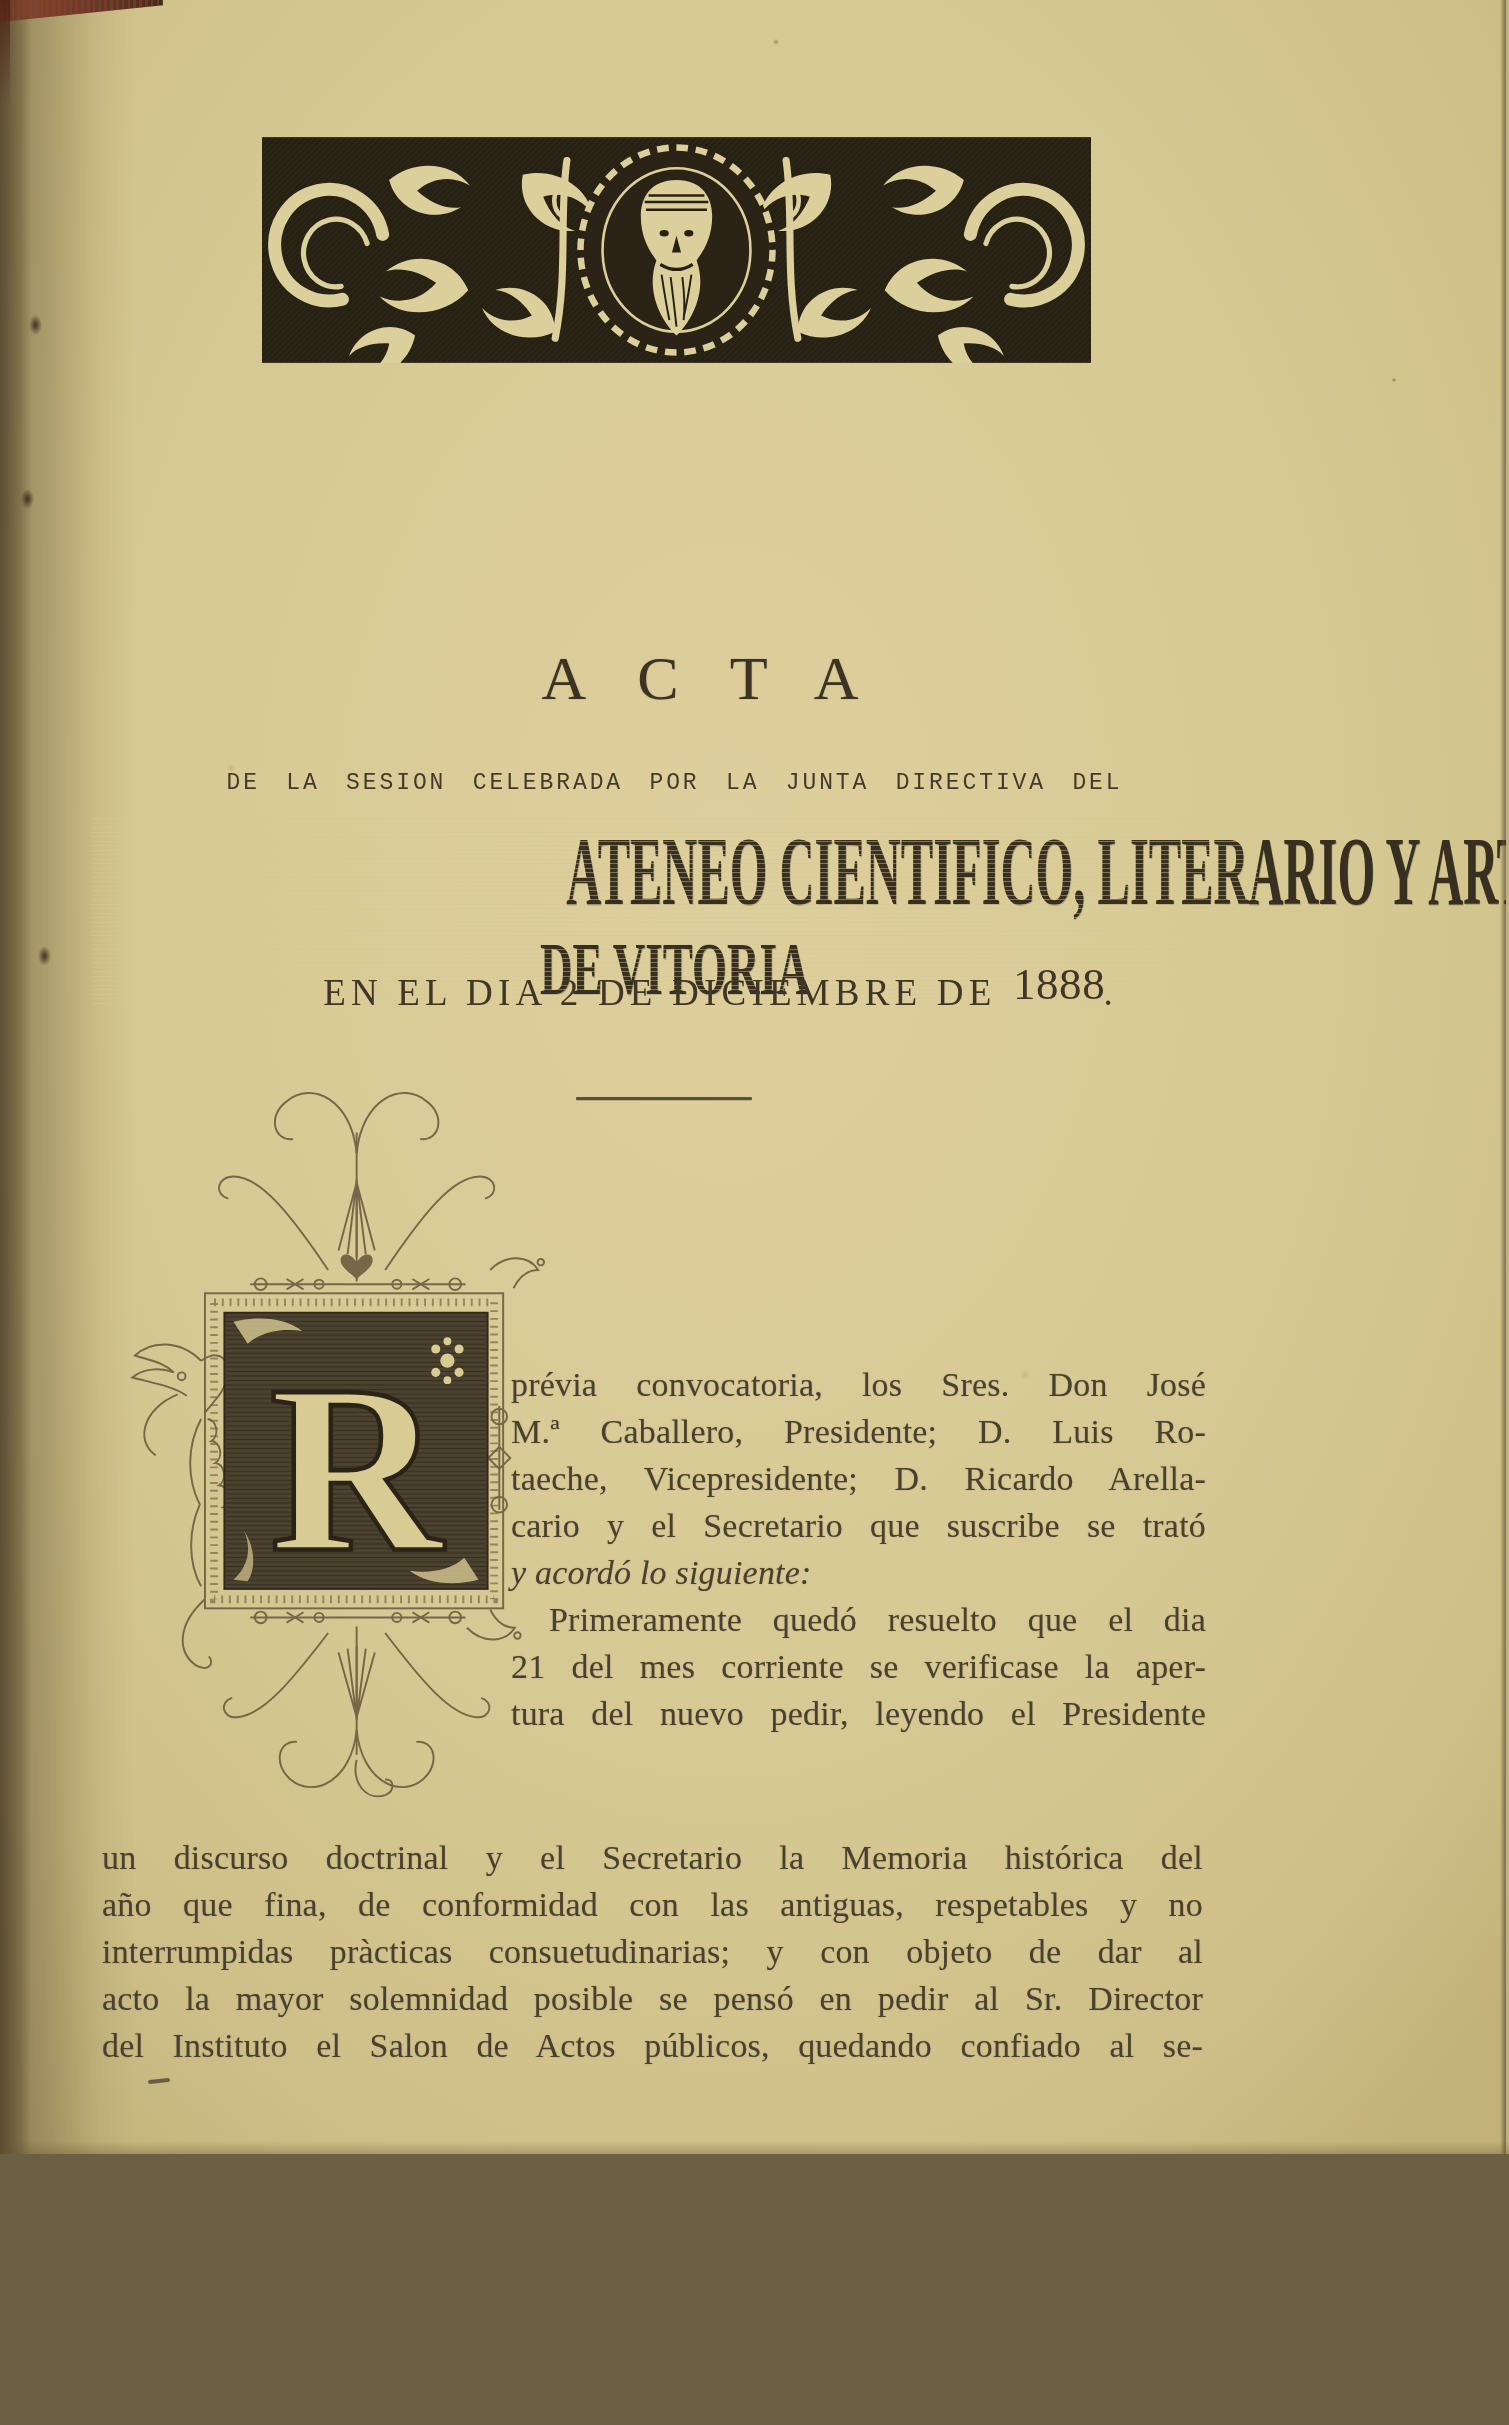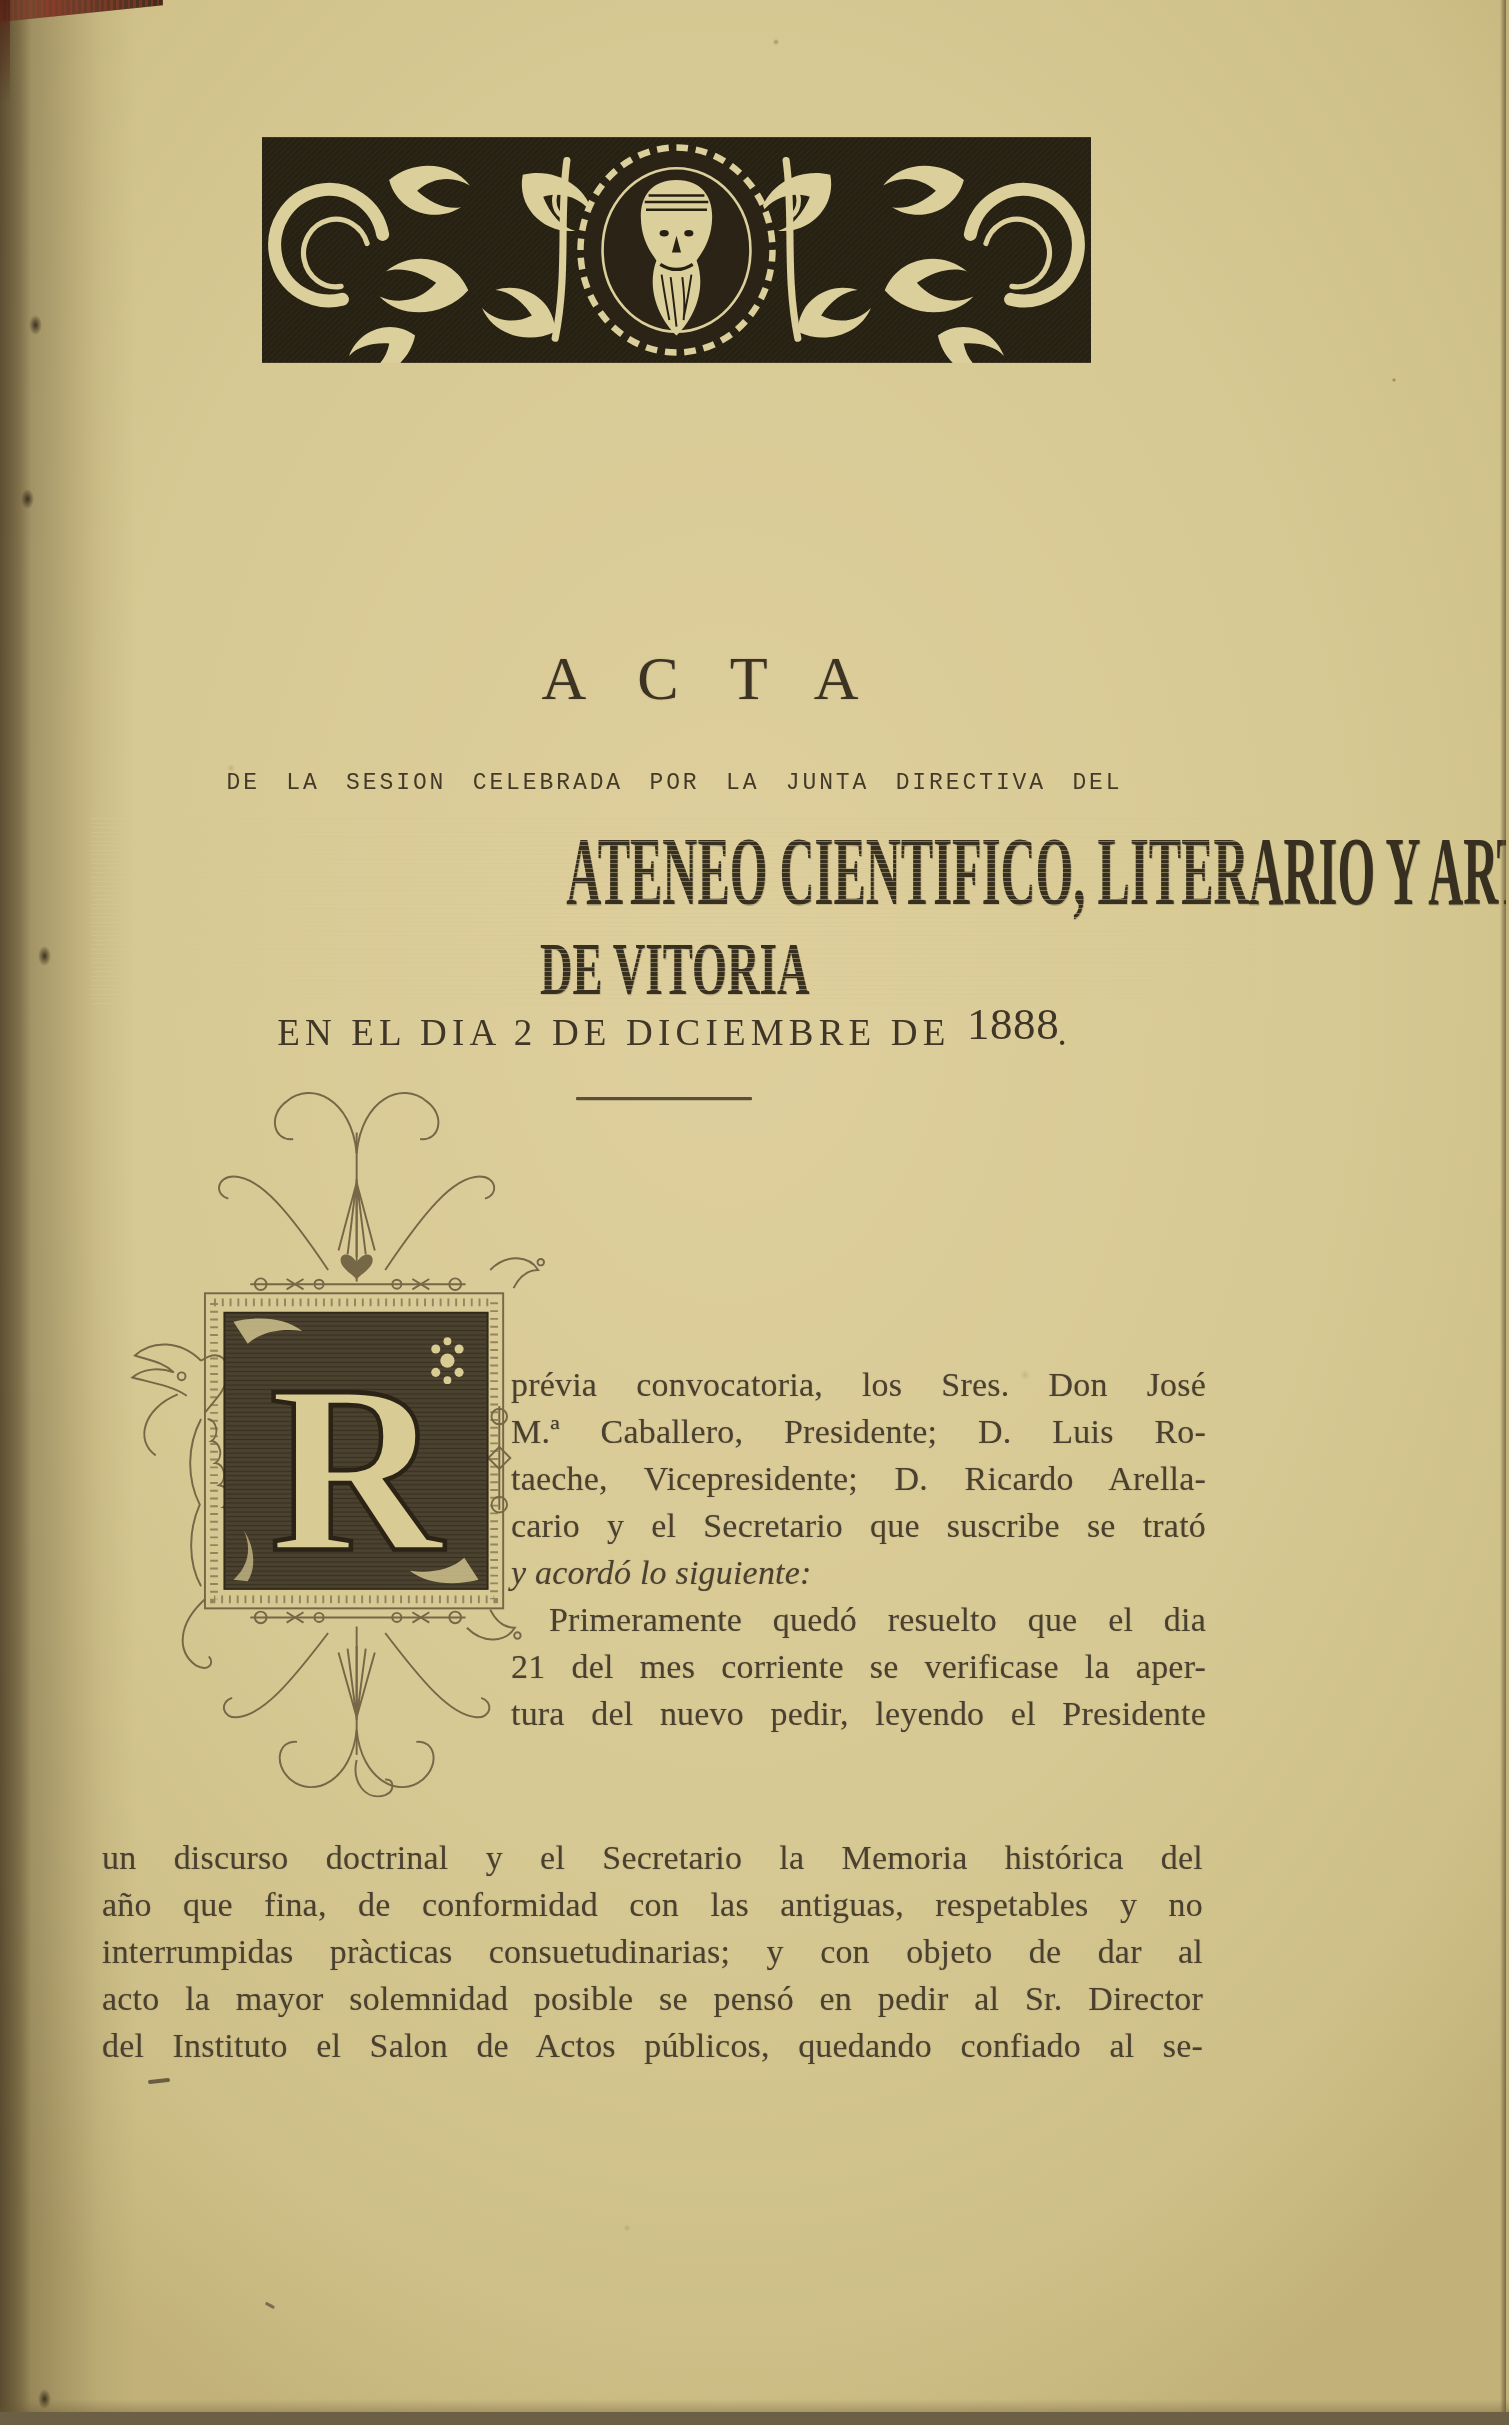--- a/index.html
+++ b/index.html
@@ -1,17 +1,17 @@
 <!DOCTYPE html>
 <html style="font-size:10.4px"><head>
 <meta charset="utf-8">
 <style>
   html,body{margin:0;padding:0;background:#6b5f45;}
   .page{
-    position:relative;width:1510px;height:2412px;overflow:hidden;
+    position:relative;width:1510px;height:2154px;overflow:hidden;
     background:
       radial-gradient(circle 4.5px at 776px 42px, rgba(110,92,55,.55), rgba(110,92,55,0) 70%),
       radial-gradient(circle 3.2px at 1394px 380px, rgba(80,62,35,.6), rgba(80,62,35,0) 70%),
       radial-gradient(circle 5.8px at 231px 768px, rgba(160,130,80,.35), rgba(160,130,80,0) 70%),
       radial-gradient(circle 7.1px at 1025px 1375px, rgba(150,120,70,.25), rgba(150,120,70,0) 70%),
       radial-gradient(circle 5.2px at 627px 2228px, rgba(140,115,70,.3), rgba(140,115,70,0) 70%),
       radial-gradient(ellipse 1103px 1621px at 48% 40%, #decf9e 0%, #d7c993 55%, #cebf88 85%, #c2b27a 100%);
     font-family:"Liberation Serif", serif;
   }
   .abs{position:absolute;}
@@ -43,21 +43,21 @@
   .title1{top:816px;}
   .title1 .tx{display:inline-block;font-size:97px;font-weight:700;white-space:nowrap;
     transform:scaleX(.5);transform-origin:center;color:#372f1f;
     text-shadow:1.3px 1.3px 0 rgba(55,47,31,.28);}
   .title2{top:926px;}
   .title2 .tx{display:inline-block;font-size:75px;font-weight:700;white-space:nowrap;
     transform:scaleX(.6);transform-origin:center;color:#372f1f;
     text-shadow:1.3px 1.3px 0 rgba(55,47,31,.28);}
   .hatch-overlay{left:91px;width:1167px;top:815px;height:192px;pointer-events:none;
     background:repeating-linear-gradient(0deg, rgba(215,201,147,0) 0 3.2px, rgba(214,200,146,.45) 3.2px 4.5px);}
-  .dateline{top:1004px;font-size:37px;letter-spacing:5.2px;color:#3f3627;}
+  .dateline{top:964px;font-size:37px;letter-spacing:5.2px;color:#3f3627;padding-left:46px;}
   .dateline .year{font-size:45px;letter-spacing:0.6px;position:relative;top:-5.8px;left:1.9px;font-weight:400;}
   .rule{left:576px;top:1097px;width:176px;height:2.6px;background:#5c4f38;
     box-shadow:0 0.6px 0.6px rgba(92,79,56,.5);border-radius:1.3px;}
   
   .block-indent{left:511px;top:1361px;width:695px;}
   .block-full{left:102px;top:1834px;width:1101px;font-family:Liberation Serif, serif;}
   .bline{font-size:34px;line-height:47px;color:#4a4030;letter-spacing:0.2px;
     text-shadow:0 0 1.3px rgba(74,64,48,.32);}
   .jl{text-align:justify;text-align-last:justify;}
   .ll{text-align:left;font-style:italic;}

